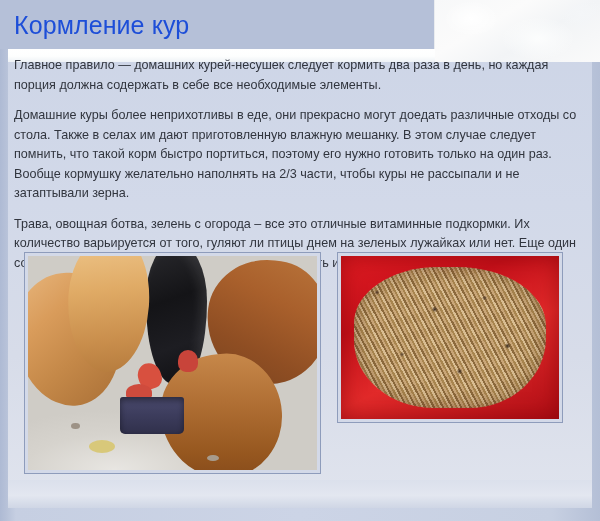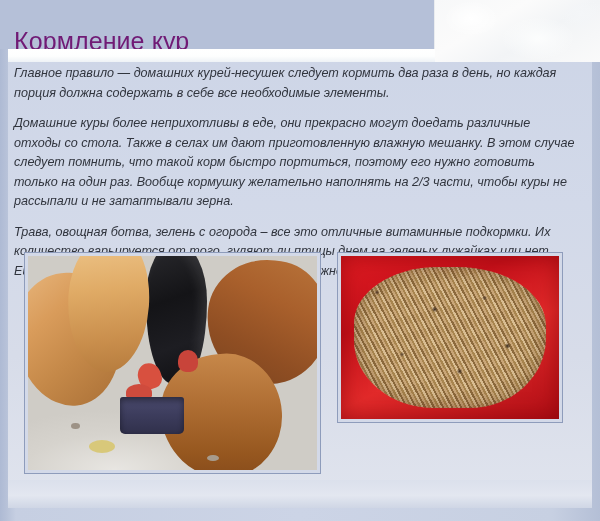--- a/index.html
+++ b/index.html
@@ -45,25 +45,24 @@
     width: 600px;
     height: 49px;
     background: #b5c0d8;
   }
   .header-title {
     position: absolute;
     left: 14px;
     top: 9px;
     font-size: 25px;
     line-height: 32px;
-    color: #701a75;
+    color: #1d4ed8;
     font-weight: 400;
     letter-spacing: 0.1px;
     white-space: nowrap;
-    margin-top: 16px;
   }
 
   
   .hero-photo {
     position: absolute;
     left: 434px;
     top: 0px;
     width: 166px;
     height: 62px;
     background:
@@ -81,23 +80,22 @@
     top: 49px;
     width: 427px;
     height: 13px;
     background: linear-gradient(to bottom, #ffffff 0%, #fdfefe 55%, #eef2f6 100%);
   }
 
   
   .content {
     position: absolute;
     left: 14px;
-    top: 64px;
+    top: 56px;
     width: 566px;
-    font-style: italic;
   }
   .para {
     margin: 0 0 11px 0;
     font-size: 12.6px;
     line-height: 19.5px;
     color: #31353e;
     text-align: left;
   }
   .para:last-child { margin-bottom: 0; }
 

